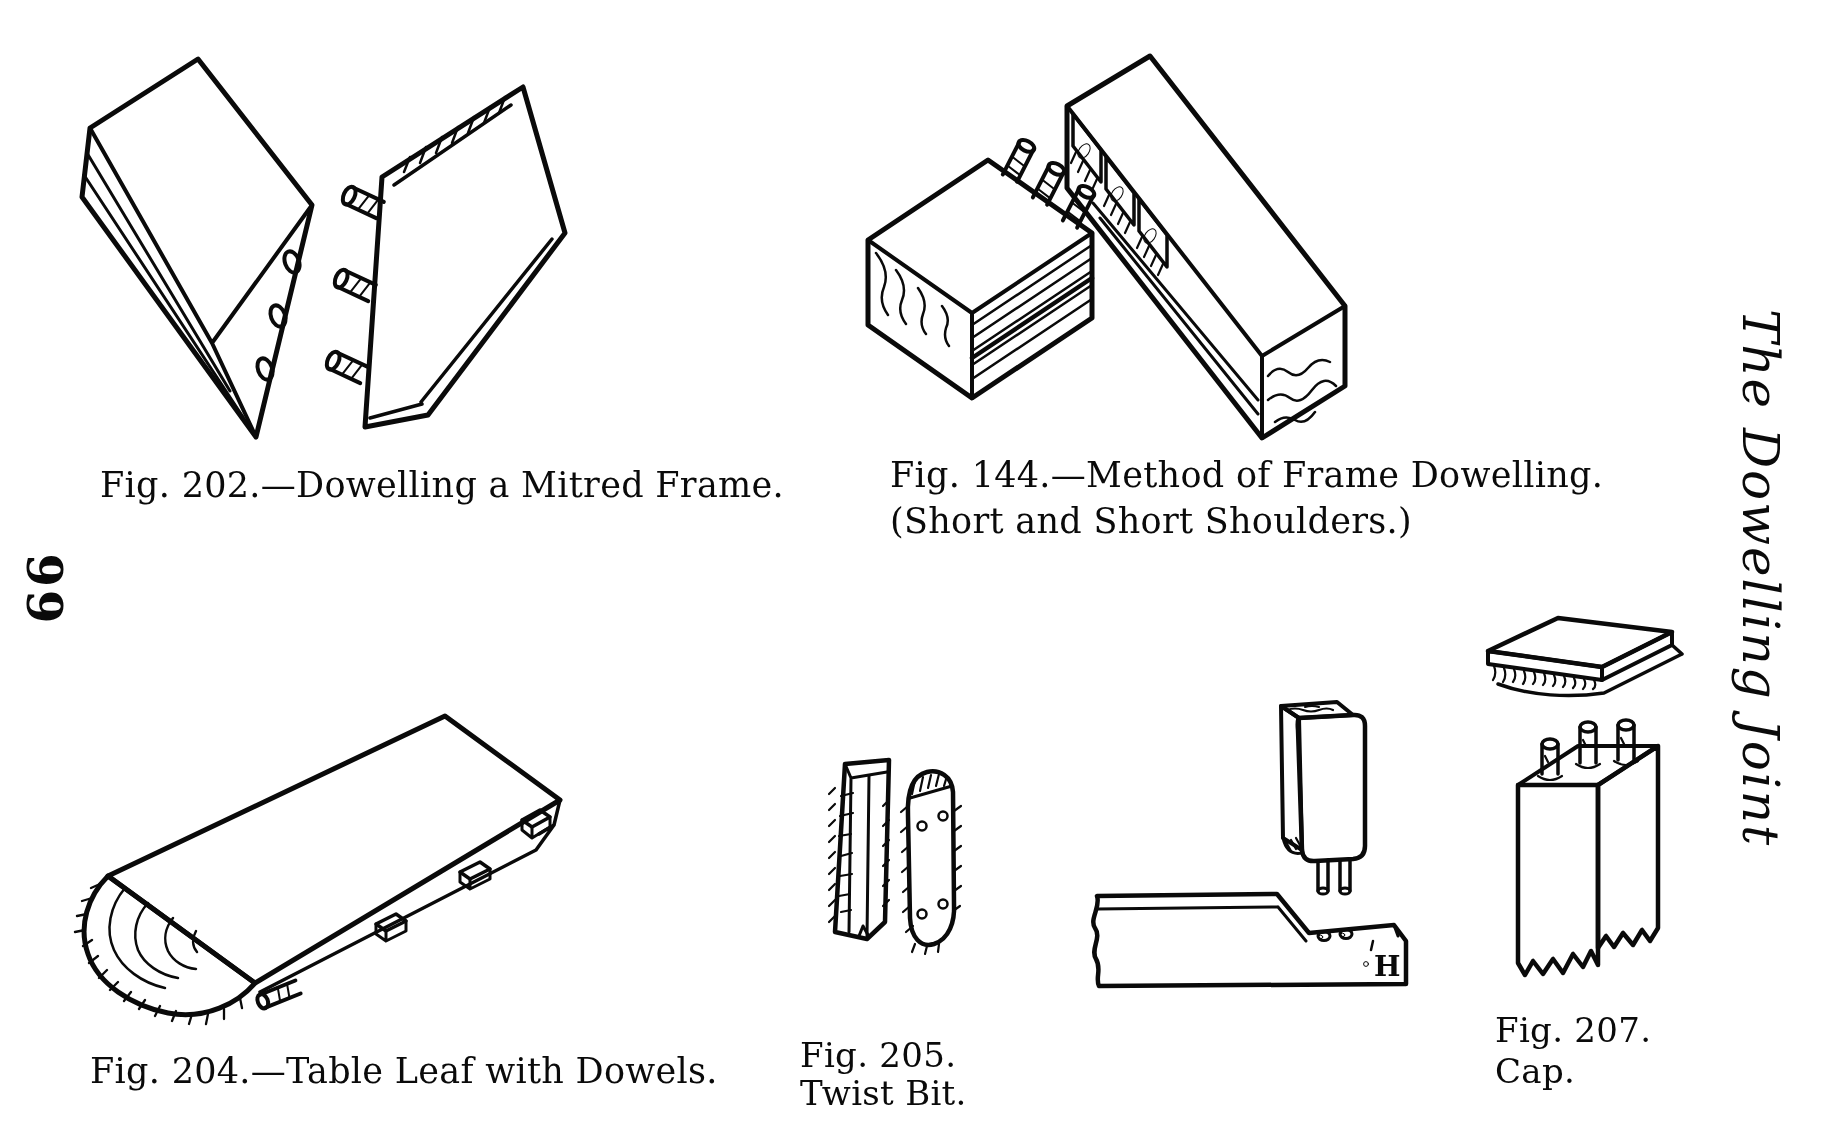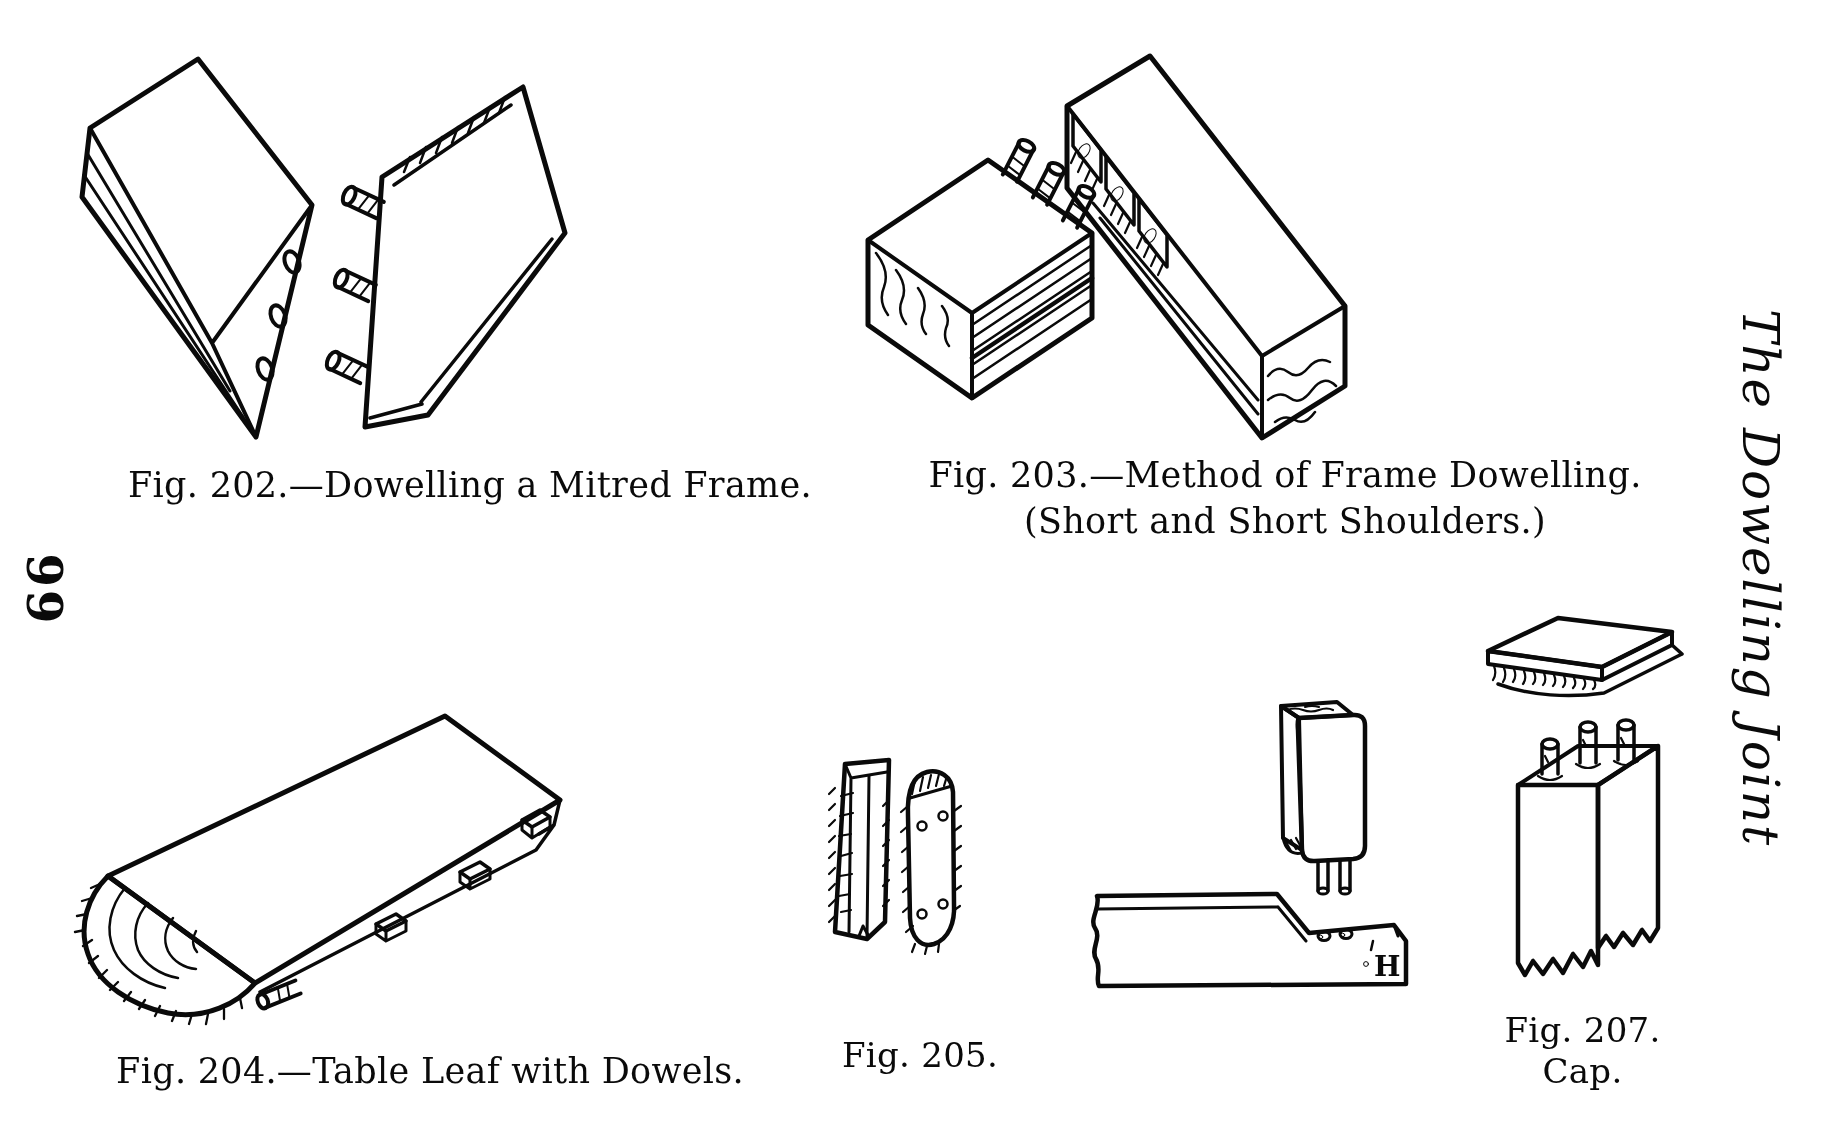--- a/index.html
+++ b/index.html
@@ -10,21 +10,20 @@
     font-family:"DejaVu Serif", serif;
     color:#0a0a0a;
     overflow:hidden;
   }
   .fig-svg{position:absolute;}
   .fig-svg path, .fig-svg ellipse, .fig-svg circle, .fig-svg line{
     stroke:#0a0a0a; fill:none; stroke-linecap:round; stroke-linejoin:round;
   }
   .caption{
     position:absolute;
-    text-align:center;
     font-size:35px;
     line-height:1.32;
     letter-spacing:.3px;
   }
   .caption .line{display:block;white-space:nowrap;}
   .caption.small{font-size:34px;line-height:1.12;}
   .side-text{
     position:absolute;
     white-space:nowrap;
     transform:translate(-50%,-50%) rotate(90deg);
@@ -109,21 +108,21 @@
           <path d="M10,-8 l-3,16 M20,-8 l-3,16" stroke-width="2"></path>
       </g>
       <g transform="translate(210,176) rotate(-63)">
         <path d="M0,-8 L36,-8 M0,8 L36,8" stroke-width="4"></path>
           <ellipse cx="36" cy="0" rx="5" ry="8.5" stroke-width="4" fill="#ffffff"></ellipse>
           <path d="M10,-8 l-3,16 M20,-8 l-3,16" stroke-width="2"></path>
       </g>
     </g>
   </svg>
   <div class="caption" style="left:890px;top:452px;width:790px">
-    <span class="line">Fig. 203.—Method of Frame Dowelling.</span>
+    <span class="line">Fig. 144.—Method of Frame Dowelling.</span>
     <span class="line">(Short and Short Shoulders.)</span>
   </div>
 
   <svg class="fig-svg" style="left:70px;top:688px" width="720" height="360" viewBox="0 0 720 360">
     <g>
       <path d="M38,188 C18,208 8,238 18,266 C28,296 62,318 98,325 C136,332 168,315 185,295 L38,188 Z" fill="#ffffff" stroke-width="5"></path>
       <path d="M38,188 L375,28 L490,112 L185,295 Z" fill="#ffffff" stroke-width="5"></path>
       <path d="M190,304 L466,162 M490,112 L484,137 L469,146 M484,137 L466,162" stroke-width="3.5"></path>
       <path d="M55,200 C40,218 35,242 44,262 C52,280 72,295 95,300 M78,215 C66,228 62,246 68,262 C74,276 90,287 108,290 M103,230 C95,240 93,252 98,263 C103,273 114,280 126,281 M126,243 C122,250 122,258 127,264" stroke-width="2.5"></path>
       <path d="M30,196 l-9,4 M22,210 l-10,3 M17,226 l-10,2 M15,242 l-10,2 M22,252 l-9,6 M28,268 l-9,7 M37,282 l-8,8 M48,294 l-8,8 M61,304 l-7,9 M75,312 l-6,9 M90,318 l-5,10 M106,323 l-4,10 M122,326 l-3,10 M138,326 l-2,10 M154,321 l0,10 M170,310 l2,10" stroke-width="2.3"></path>
@@ -165,20 +164,21 @@
       <path d="M100,44 l-3,14 M108,41 l-3,14 M116,39 l-3,13 M124,38 l-3,12 M132,40 l-3,10" stroke-width="2.2"></path>
       <circle cx="107" cy="90" r="4.5" stroke-width="2.5"></circle>
       <circle cx="128" cy="80" r="4.5" stroke-width="2.5"></circle>
       <circle cx="107" cy="178" r="4.5" stroke-width="2.5"></circle>
       <circle cx="128" cy="168" r="4.5" stroke-width="2.5"></circle>
       <path d="M93,70 l-7,6 M93,90 l-7,6 M94,110 l-7,6 M94,130 l-7,6 M95,150 l-7,6 M95,170 l-7,6 M98,190 l-7,6 M139,75 l7,-5 M139,95 l7,-5 M139,115 l7,-5 M139,135 l7,-5 M139,155 l7,-5 M138,175 l7,-5 M100,208 l-3,8 M112,210 l-2,8 M124,208 l-1,8" stroke-width="2.2"></path>
     </g>
   </svg>
   <div class="caption small" style="left:800px;top:1036px;width:240px">
     <span class="line">Fig. 205.</span>
+    <span class="line">Twist Bit.</span>
   </div>
 
   <svg class="fig-svg" style="left:1075px;top:688px" width="370" height="330" viewBox="0 0 370 330">
     <g>
       <path d="M206,18 L262,14 L278,27 L224,30 Z" fill="#ffffff" stroke-width="4"></path>
       <path d="M206,18 L224,30 L227,162 L208,150 Z" fill="#ffffff" stroke-width="4"></path>
       <path d="M224,30 L278,27 Q290,26 290,38 L290,158 Q290,170 278,171 L240,173 Q228,174 227,162 L223,42 Q222,31 224,30 Z" fill="#ffffff" stroke-width="4.5"></path>
       <path d="M208,150 Q212,168 227,165" stroke-width="3"></path>
       <path d="M211,154 l5,9 M216,152 l5,9 M221,150 l5,9" stroke-width="2.2"></path>
       <path d="M212,22 q8,-3 16,0 q8,3 16,0 q8,-3 14,0 M230,19 q7,-2 14,0" stroke-width="2.2"></path>

